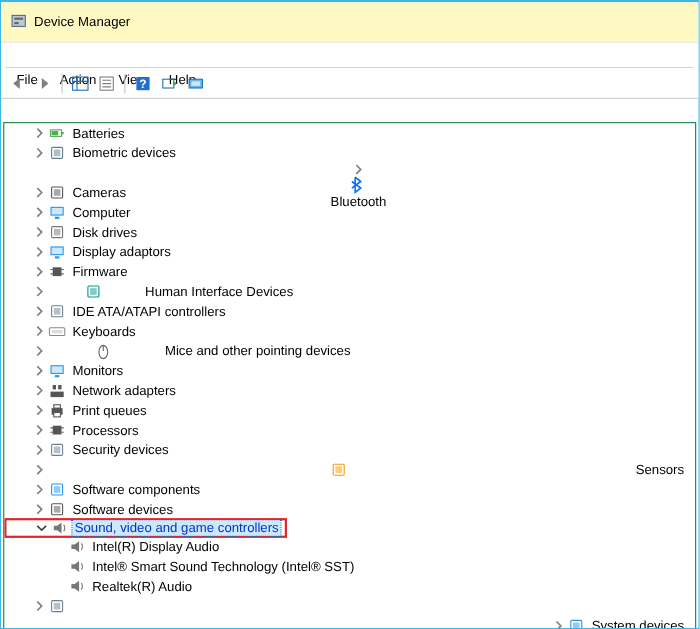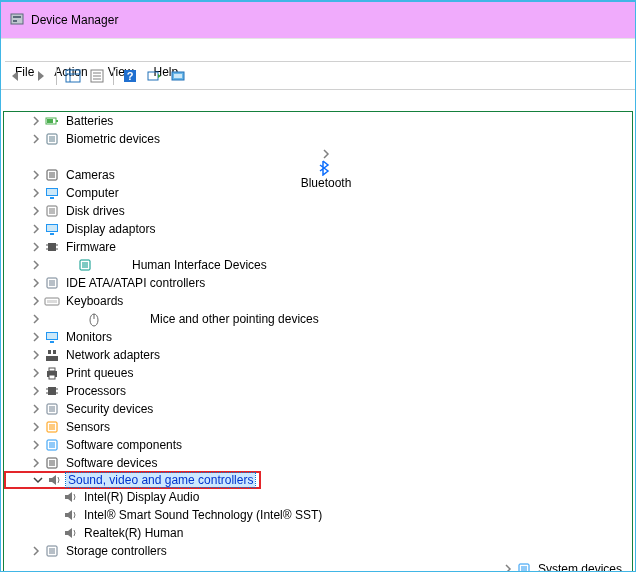--- a/index.html
+++ b/index.html
@@ -11,21 +11,21 @@
     height: 572px;
     overflow: hidden;
     border: 1px solid #41b6e6;
     border-top: 2px solid #41b6e6;
   }
   .titlebar {
     height: 30px;
     display: flex;
     align-items: center;
     padding: 18px 8px;
-    background: #f0abfc;
+    background: #fef9c3;
     border-bottom: 1px solid #e5e5e5;
   }
   .title-icon { width: 16px; height: 16px; margin-right: 6px; }
   .title-text { font-size: 12px; color: #000; }
   .menubar {
     height: 22px;
     display: flex;
     align-items: center;
     padding: 0 4px;
     background: #fff;
@@ -370,21 +370,21 @@
           <svg width="10" height="10" viewBox="0 0 10 10">
             <path d="M3 1 L7 5 L3 9" fill="none" stroke="#808080" stroke-width="1.5"></path>
           </svg>
         </span>
         <span class="dev-icon"><svg width="16" height="16" viewBox="0 0 16 16">
             <rect x="3" y="3" width="10" height="10" rx="1" fill="none" stroke="#708090"></rect>
             <rect x="5" y="5" width="6" height="6" fill="#708090" opacity="0.5"></rect>
           </svg></span>
         <span class="label">Security devices</span>
       </div>
-      <div class="tree-row" style="padding-left: 24px;">
+      <div class="tree-row" style="padding-left: 24px; justify-content: space-between;">
         <span class="expander">
           <svg width="10" height="10" viewBox="0 0 10 10">
             <path d="M3 1 L7 5 L3 9" fill="none" stroke="#808080" stroke-width="1.5"></path>
           </svg>
         </span>
         <span class="dev-icon"><svg width="16" height="16" viewBox="0 0 16 16">
             <rect x="3" y="3" width="10" height="10" rx="1" fill="none" stroke="#ff9800"></rect>
             <rect x="5" y="5" width="6" height="6" fill="#ff9800" opacity="0.5"></rect>
           </svg></span>
         <span class="label">Sensors</span>
@@ -440,33 +440,32 @@
             <path d="M12 5 Q14 8 12 11" fill="none" stroke="#777"></path>
           </svg></span>
         <span class="label">Intel® Smart Sound Technology (Intel® SST)</span>
       </div>
       <div class="tree-row" style="padding-left: 42px;">
         <span class="expander"></span>
         <span class="dev-icon"><svg width="16" height="16" viewBox="0 0 16 16">
             <path d="M3 6 L6 6 L10 3 L10 13 L6 10 L3 10 Z" fill="#777"></path>
             <path d="M12 5 Q14 8 12 11" fill="none" stroke="#777"></path>
           </svg></span>
-        <span class="label">Realtek(R) Human</span>
+        <span class="label">Realtek(R) Audio</span>
       </div>
       <div class="tree-row" style="padding-left: 24px;">
         <span class="expander">
           <svg width="10" height="10" viewBox="0 0 10 10">
             <path d="M3 1 L7 5 L3 9" fill="none" stroke="#808080" stroke-width="1.5"></path>
           </svg>
         </span>
         <span class="dev-icon"><svg width="16" height="16" viewBox="0 0 16 16">
             <rect x="3" y="3" width="10" height="10" rx="1" fill="none" stroke="#708090"></rect>
             <rect x="5" y="5" width="6" height="6" fill="#708090" opacity="0.5"></rect>
           </svg></span>
-        <span class="label">Storage controllers</span>
       </div>
       <div class="tree-row" style="padding-left: 24px; justify-content: flex-end;">
         <span class="expander">
           <svg width="10" height="10" viewBox="0 0 10 10">
             <path d="M3 1 L7 5 L3 9" fill="none" stroke="#808080" stroke-width="1.5"></path>
           </svg>
         </span>
         <span class="dev-icon"><svg width="16" height="16" viewBox="0 0 16 16">
             <rect x="3" y="3" width="10" height="10" rx="1" fill="none" stroke="#2196f3"></rect>
             <rect x="5" y="5" width="6" height="6" fill="#2196f3" opacity="0.5"></rect>

